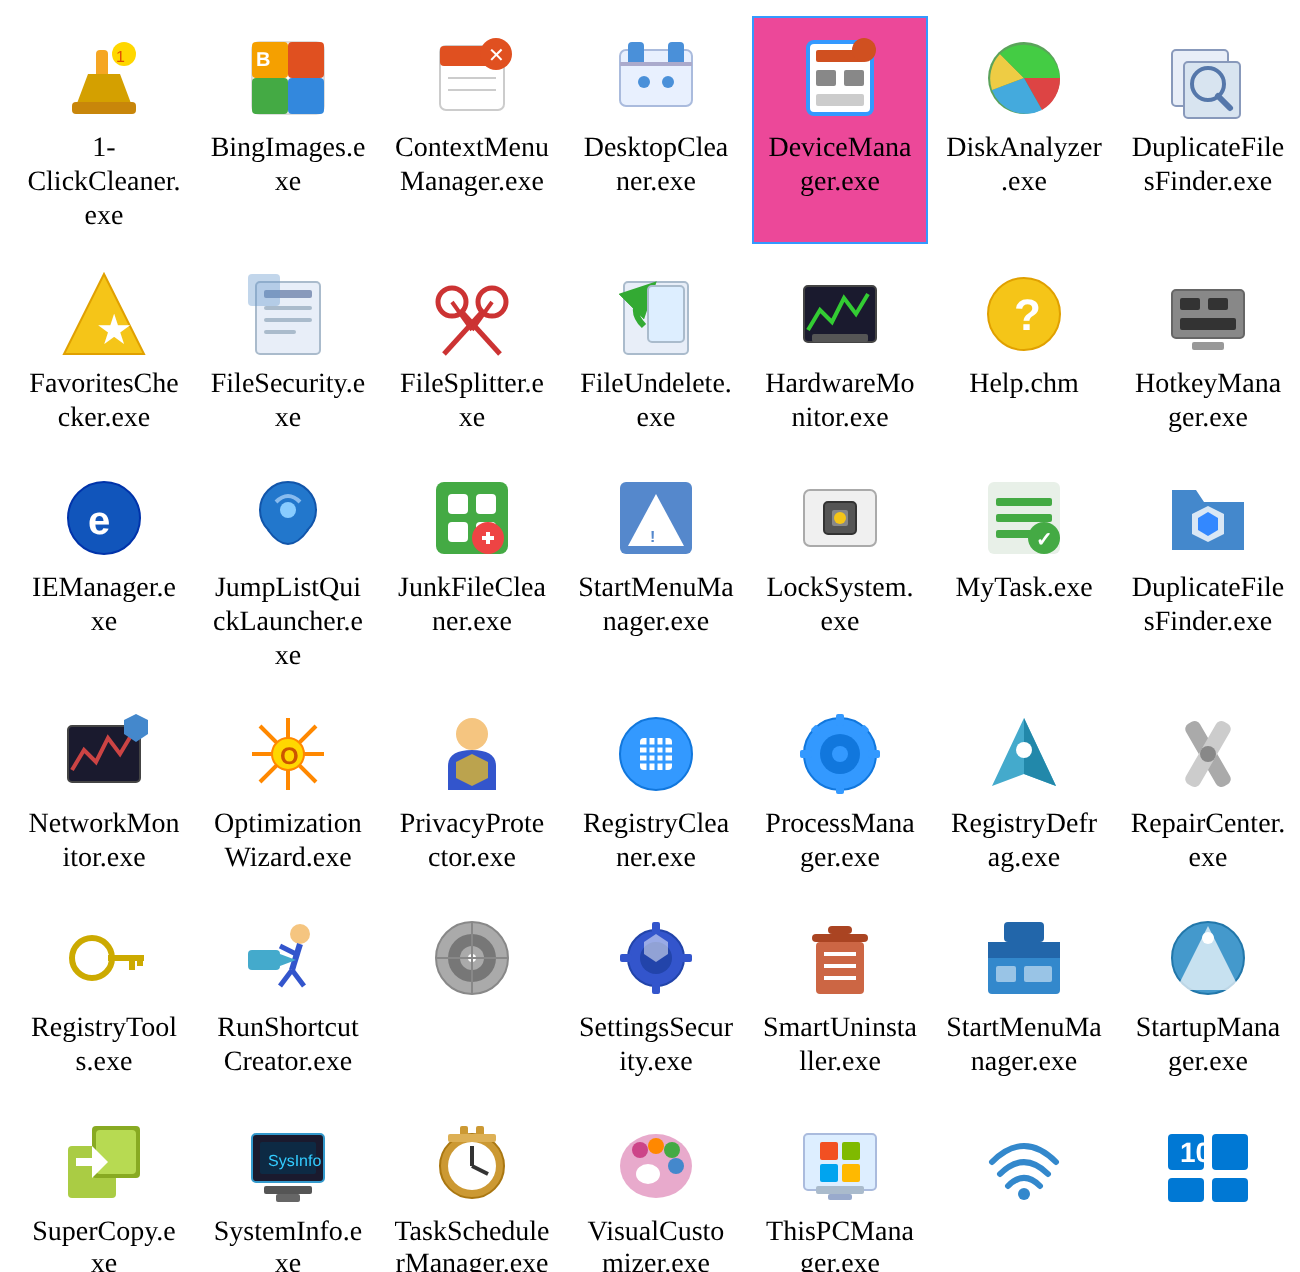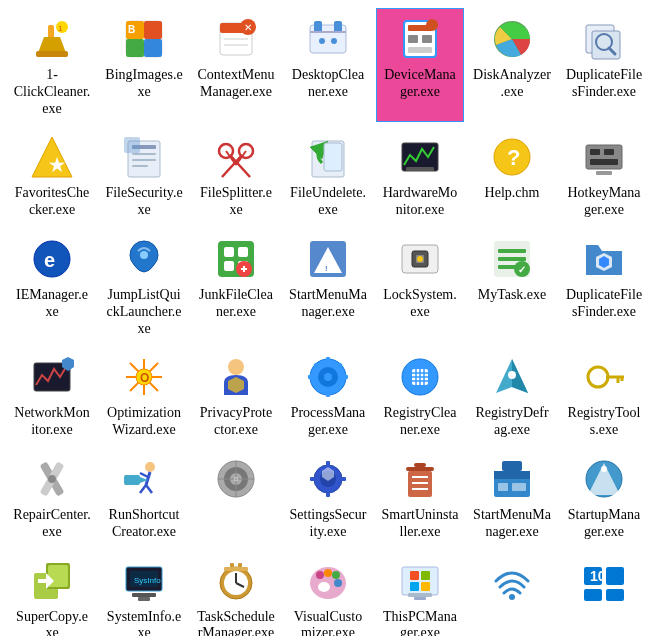--- a/index.html
+++ b/index.html
@@ -368,84 +368,84 @@
         <polygon points="22,22 30,26 30,34 22,38 14,34 14,26" fill="#f5c518" opacity="0.7"></polygon>
       </svg>
     </div>
     <div class="icon-label">PrivacyProtector.exe</div>
   </div>
 
   <div class="icon-item">
     <div class="icon-img">
       <svg width="44" height="44" viewBox="0 0 44 44">
         <circle cx="22" cy="22" r="18" fill="#3399ff" stroke="#1177dd"></circle>
-        <circle cx="22" cy="22" r="10" fill="#1177dd"></circle>
-        <circle cx="22" cy="22" r="4" fill="#3399ff"></circle>
-
-        <rect x="20" y="2" width="4" height="6" rx="1" fill="#3399ff"></rect>
-        <rect x="20" y="36" width="4" height="6" rx="1" fill="#3399ff"></rect>
-        <rect x="2" y="20" width="6" height="4" rx="1" fill="#3399ff"></rect>
-        <rect x="36" y="20" width="6" height="4" rx="1" fill="#3399ff"></rect>
-        <rect x="8" y="8" width="4" height="4" rx="1" fill="#3399ff" transform="rotate(45,10,10)"></rect>
-        <rect x="32" y="8" width="4" height="4" rx="1" fill="#3399ff" transform="rotate(45,34,10)"></rect>
-      </svg>
-    </div>
-    <div class="icon-label">ProcessManager.exe</div>
-  </div>
-
-  <div class="icon-item">
-    <div class="icon-img">
-      <svg width="44" height="44" viewBox="0 0 44 44">
-        <circle cx="22" cy="22" r="18" fill="#3399ff" stroke="#1177dd"></circle>
         <rect x="14" y="14" width="16" height="16" rx="2" fill="#fff"></rect>
         <line x1="18" y1="14" x2="18" y2="30" stroke="#3399ff" stroke-width="1.5"></line>
         <line x1="22" y1="14" x2="22" y2="30" stroke="#3399ff" stroke-width="1.5"></line>
         <line x1="26" y1="14" x2="26" y2="30" stroke="#3399ff" stroke-width="1.5"></line>
         <line x1="14" y1="18" x2="30" y2="18" stroke="#3399ff" stroke-width="1.5"></line>
         <line x1="14" y1="22" x2="30" y2="22" stroke="#3399ff" stroke-width="1.5"></line>
         <line x1="14" y1="26" x2="30" y2="26" stroke="#3399ff" stroke-width="1.5"></line>
       </svg>
     </div>
     <div class="icon-label">RegistryCleaner.exe</div>
   </div>
 
   <div class="icon-item">
     <div class="icon-img">
       <svg width="44" height="44" viewBox="0 0 44 44">
+        <circle cx="22" cy="22" r="18" fill="#3399ff" stroke="#1177dd"></circle>
+        <circle cx="22" cy="22" r="10" fill="#1177dd"></circle>
+        <circle cx="22" cy="22" r="4" fill="#3399ff"></circle>
+
+        <rect x="20" y="2" width="4" height="6" rx="1" fill="#3399ff"></rect>
+        <rect x="20" y="36" width="4" height="6" rx="1" fill="#3399ff"></rect>
+        <rect x="2" y="20" width="6" height="4" rx="1" fill="#3399ff"></rect>
+        <rect x="36" y="20" width="6" height="4" rx="1" fill="#3399ff"></rect>
+        <rect x="8" y="8" width="4" height="4" rx="1" fill="#3399ff" transform="rotate(45,10,10)"></rect>
+        <rect x="32" y="8" width="4" height="4" rx="1" fill="#3399ff" transform="rotate(45,34,10)"></rect>
+      </svg>
+    </div>
+    <div class="icon-label">ProcessManager.exe</div>
+  </div>
+
+  <div class="icon-item">
+    <div class="icon-img">
+      <svg width="44" height="44" viewBox="0 0 44 44">
         <path d="M22,4 L38,38 L22,32 L6,38 Z" fill="#44aacc"></path>
         <path d="M22,4 L38,38 L22,32 Z" fill="#2288aa"></path>
         <circle cx="22" cy="20" r="4" fill="#fff"></circle>
       </svg>
     </div>
     <div class="icon-label">RegistryDefrag.exe</div>
+  </div>
+
+  <div class="icon-item">
+    <div class="icon-img">
+      <svg width="44" height="44" viewBox="0 0 44 44">
+
+        <rect x="18" y="4" width="8" height="36" rx="3" fill="#aaaaaa" transform="rotate(-30,22,22)"></rect>
+        <rect x="18" y="4" width="8" height="36" rx="3" fill="#cccccc" transform="rotate(30,22,22)"></rect>
+        <circle cx="22" cy="22" r="4" fill="#888"></circle>
+      </svg>
+    </div>
+    <div class="icon-label">RepairCenter.exe</div>
   </div>
 
   <div class="icon-item">
     <div class="icon-img">
       <svg width="44" height="44" viewBox="0 0 44 44">
 
         <circle cx="16" cy="22" r="10" fill="none" stroke="#ccaa00" stroke-width="3"></circle>
         <line x1="24" y1="22" x2="42" y2="22" stroke="#ccaa00" stroke-width="3"></line>
         <line x1="36" y1="22" x2="36" y2="28" stroke="#ccaa00" stroke-width="3"></line>
         <line x1="40" y1="22" x2="40" y2="26" stroke="#ccaa00" stroke-width="3"></line>
       </svg>
     </div>
     <div class="icon-label">RegistryTools.exe</div>
-  </div>
-
-  <div class="icon-item">
-    <div class="icon-img">
-      <svg width="44" height="44" viewBox="0 0 44 44">
-
-        <rect x="18" y="4" width="8" height="36" rx="3" fill="#aaaaaa" transform="rotate(-30,22,22)"></rect>
-        <rect x="18" y="4" width="8" height="36" rx="3" fill="#cccccc" transform="rotate(30,22,22)"></rect>
-        <circle cx="22" cy="22" r="4" fill="#888"></circle>
-      </svg>
-    </div>
-    <div class="icon-label">RepairCenter.exe</div>
   </div>
 
   <div class="icon-item">
     <div class="icon-img">
       <svg width="44" height="44" viewBox="0 0 44 44">
 
         <circle cx="28" cy="10" r="5" fill="#f5c580"></circle>
         <line x1="28" y1="15" x2="24" y2="28" stroke="#3355cc" stroke-width="3"></line>
         <line x1="26" y1="20" x2="18" y2="16" stroke="#3355cc" stroke-width="2.5"></line>
         <line x1="24" y1="28" x2="18" y2="36" stroke="#3355cc" stroke-width="2.5"></line>

